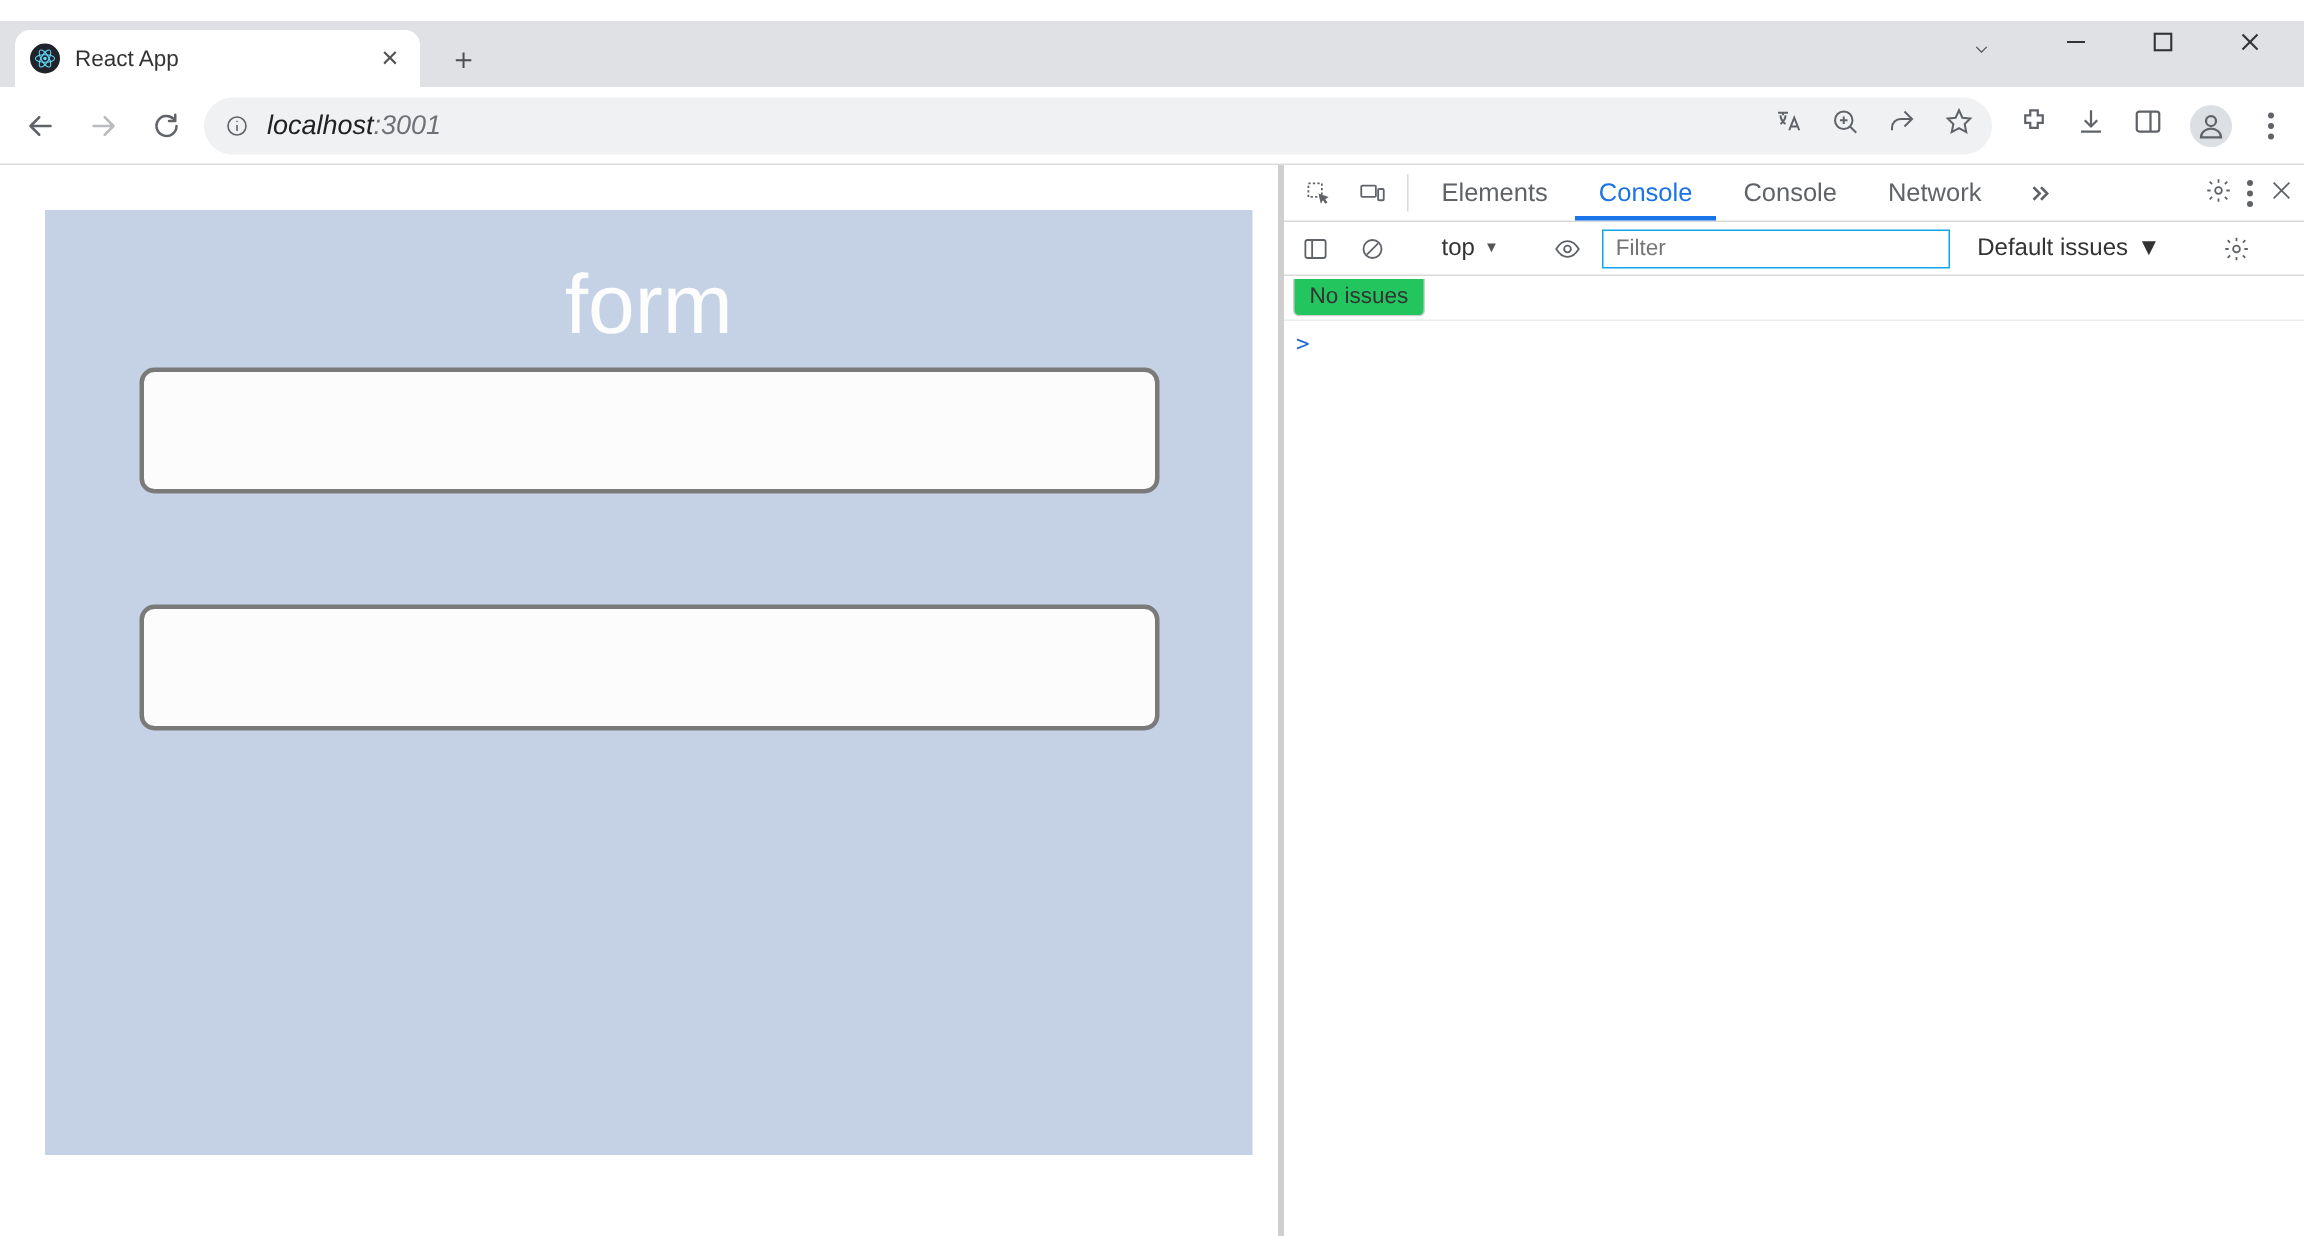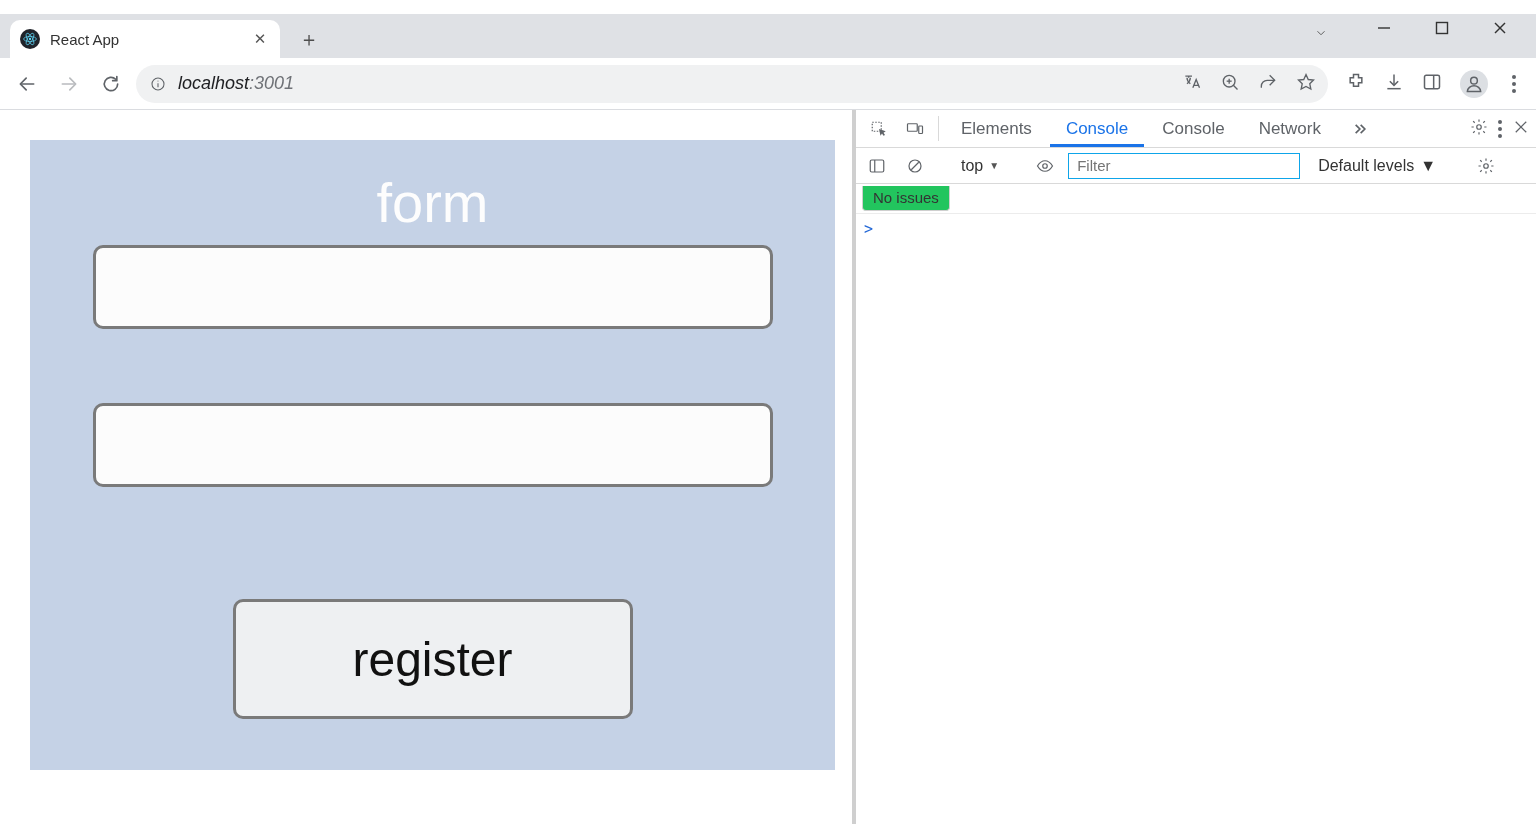--- a/index.html
+++ b/index.html
@@ -342,21 +342,20 @@
 
 <div class="split">
 
   <div class="page">
     <div class="form-card">
       <div class="form-title">form</div>
       <input class="form-input" value="" style="">
       <div class="gap1"></div>
       <input class="form-input" value="" style="">
       <div class="gap2"></div>
-      <button class="register-btn">register</button>
     </div>
   </div>
 
   <div class="devtools">
     <div class="dt-tabs">
       <div class="dt-iconcell">
         <svg viewBox="0 0 24 24">
             <rect x="3" y="3" width="12" height="12" stroke-dasharray="2 2"></rect>
             <path d="M12 12l9 3-3 2 2 3-2 1-2-3-2 3z" fill="#5f6368" stroke="none"></path>
           </svg>
@@ -415,21 +414,21 @@
       </div>
       <div class="dt-sep"></div>
       <div class="cell">
           <svg viewBox="0 0 24 24">
             <circle cx="12" cy="12" r="3"></circle>
             <path d="M2 12c3-5 7-7 10-7s7 2 10 7c-3 5-7 7-10 7s-7-2-10-7z"></path>
           </svg>
         </div>
       <input class="dt-filter" placeholder="Filter" style="">
       <div class="dt-levels">
-        <span>Default levels</span>
+        <span>Default issues</span>
         <span class="tri">▼</span>
       </div>
       <div class="dt-sep"></div>
       <div class="cell">
           <svg viewBox="0 0 24 24">
             <circle cx="12" cy="12" r="3"></circle>
             <path d="M12 2v3M12 19v3M4.2 4.2l2.1 2.1M17.7 17.7l2.1 2.1M2 12h3M19 12h3M4.2 19.8l2.1-2.1M17.7 6.3l2.1-2.1"></path>
           </svg>
         </div>
     </div>

